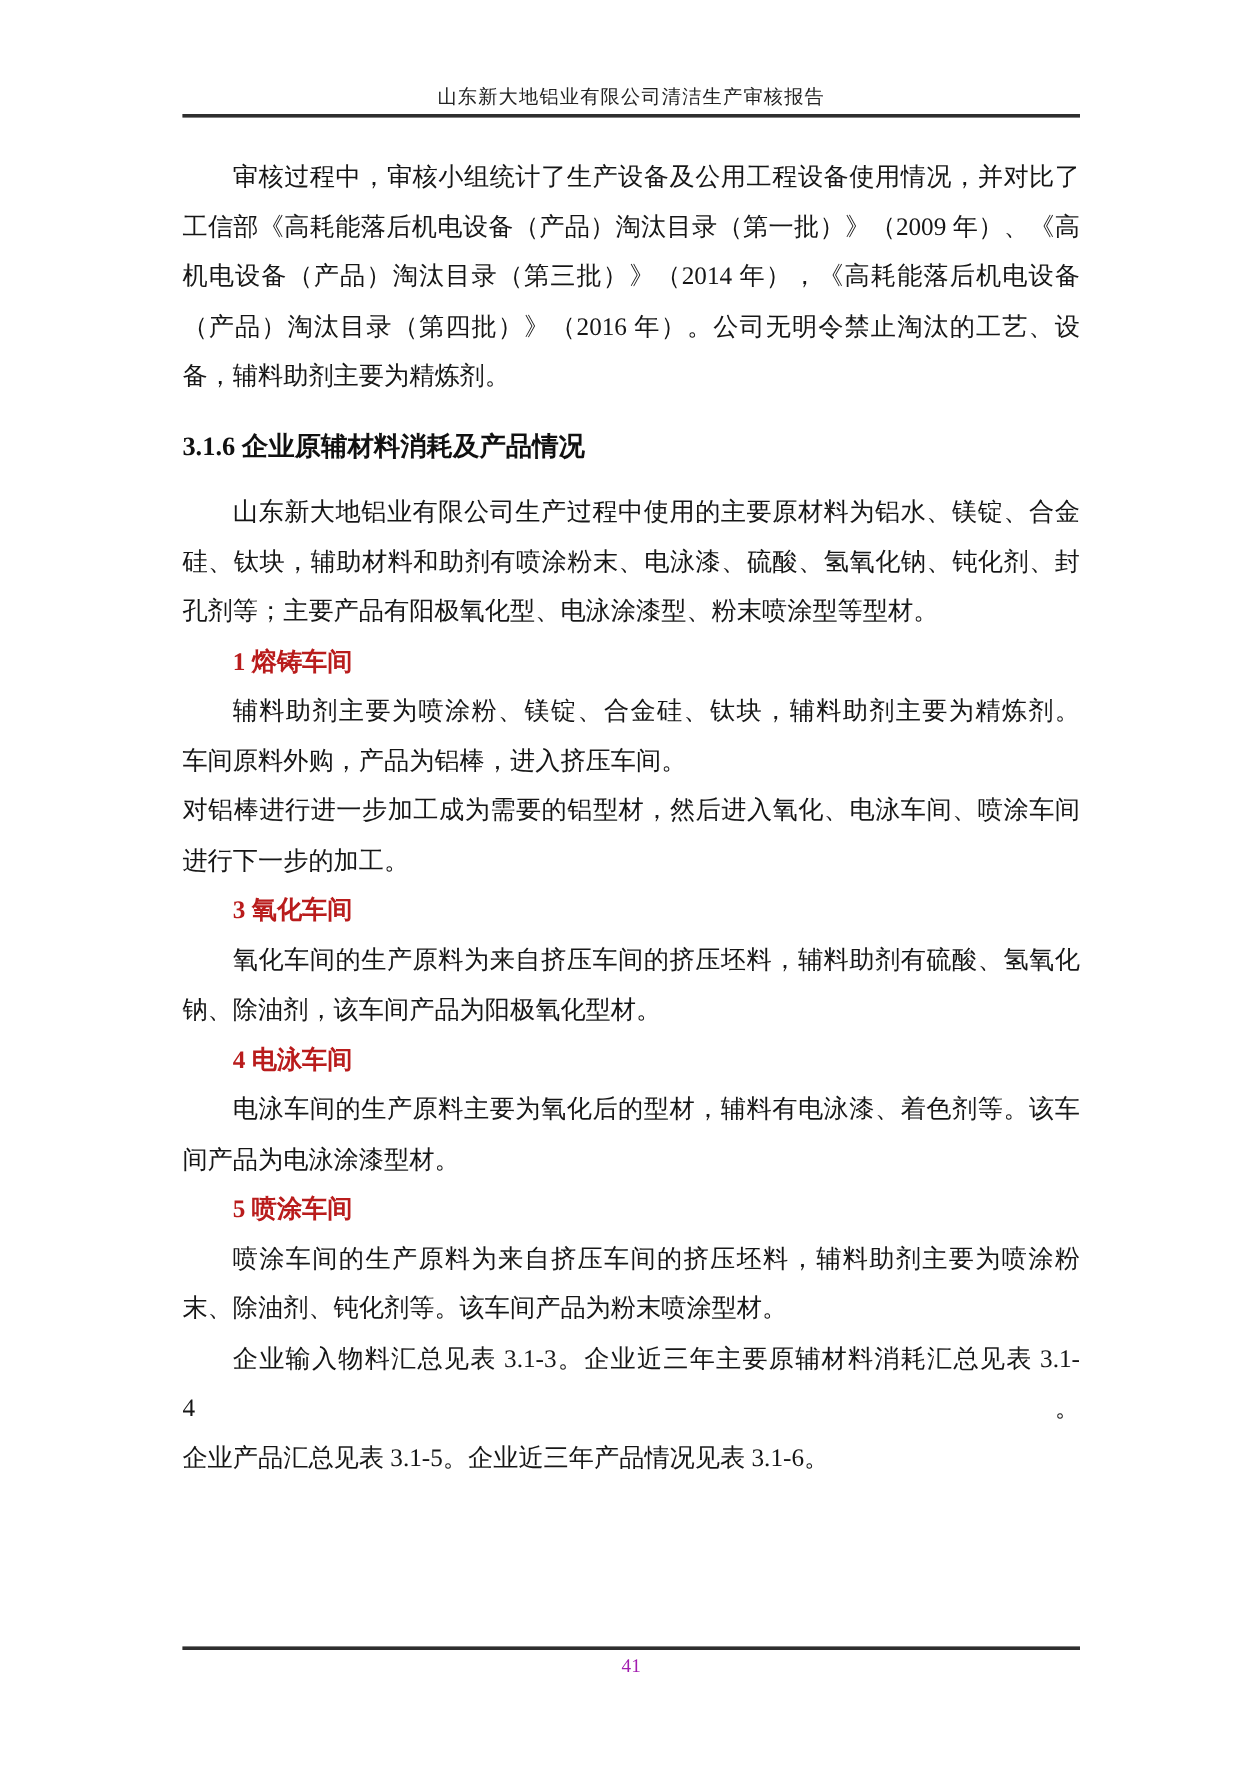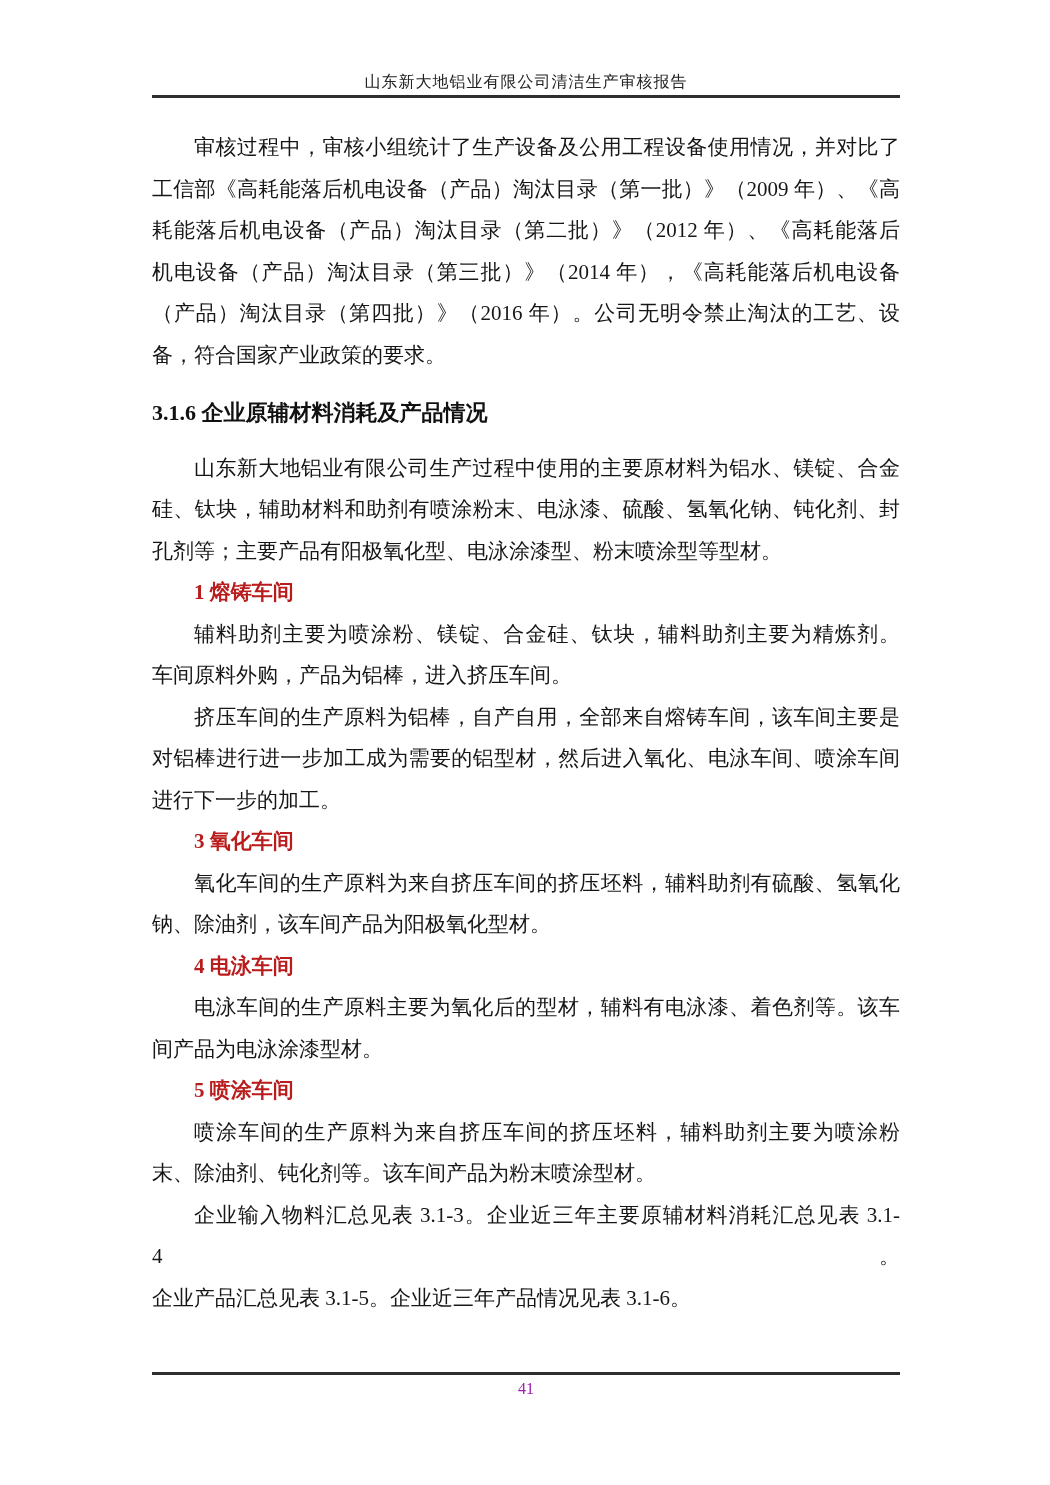--- a/index.html
+++ b/index.html
@@ -90,45 +90,43 @@
 
   <header class="page-header">
     <div class="running-title">山东新大地铝业有限公司清洁生产审核报告</div>
   </header>
 
   <main class="page-body">
 
     <div class="paragraph">
         <div class="doc-line first">审核过程中，审核小组统计了生产设备及公用工程设备使用情况，并对比了</div>
         <div class="doc-line">工信部《高耗能落后机电设备（产品）淘汰目录（第一批）》（2009 年）、《高</div>
-        <div class="doc-line">耗能落后机电设备（产品）淘汰目录（第二批）》（2012 年）、《高耗能落后</div>
         <div class="doc-line">机电设备（产品）淘汰目录（第三批）》（2014 年），《高耗能落后机电设备</div>
         <div class="doc-line">（产品）淘汰目录（第四批）》（2016 年）。公司无明令禁止淘汰的工艺、设</div>
-        <div class="doc-line last">备，符合国家产业政策的要求。</div>
+        <div class="doc-line last">备，辅料助剂主要为精炼剂。</div>
       </div>
 
     <h2 class="section-heading">3.1.6 企业原辅材料消耗及产品情况</h2>
 
     <div class="paragraph">
         <div class="doc-line first">山东新大地铝业有限公司生产过程中使用的主要原材料为铝水、镁锭、合金</div>
         <div class="doc-line">硅、钛块，辅助材料和助剂有喷涂粉末、电泳漆、硫酸、氢氧化钠、钝化剂、封</div>
         <div class="doc-line last">孔剂等；主要产品有阳极氧化型、电泳涂漆型、粉末喷涂型等型材。</div>
       </div>
 
     <section class="workshop">
       <h3 class="workshop-heading">1 熔铸车间</h3>
       <div class="paragraph">
           <div class="doc-line first">辅料助剂主要为喷涂粉、镁锭、合金硅、钛块，辅料助剂主要为精炼剂。</div>
           <div class="doc-line last">车间原料外购，产品为铝棒，进入挤压车间。</div>
         </div>
     </section>
 
     <section class="workshop">
       <div class="paragraph">
-          <div class="doc-line first">挤压车间的生产原料为铝棒，自产自用，全部来自熔铸车间，该车间主要是</div>
           <div class="doc-line">对铝棒进行进一步加工成为需要的铝型材，然后进入氧化、电泳车间、喷涂车间</div>
           <div class="doc-line last">进行下一步的加工。</div>
         </div>
     </section>
 
     <section class="workshop">
       <h3 class="workshop-heading">3 氧化车间</h3>
       <div class="paragraph">
           <div class="doc-line first">氧化车间的生产原料为来自挤压车间的挤压坯料，辅料助剂有硫酸、氢氧化</div>
           <div class="doc-line last">钠、除油剂，该车间产品为阳极氧化型材。</div>

